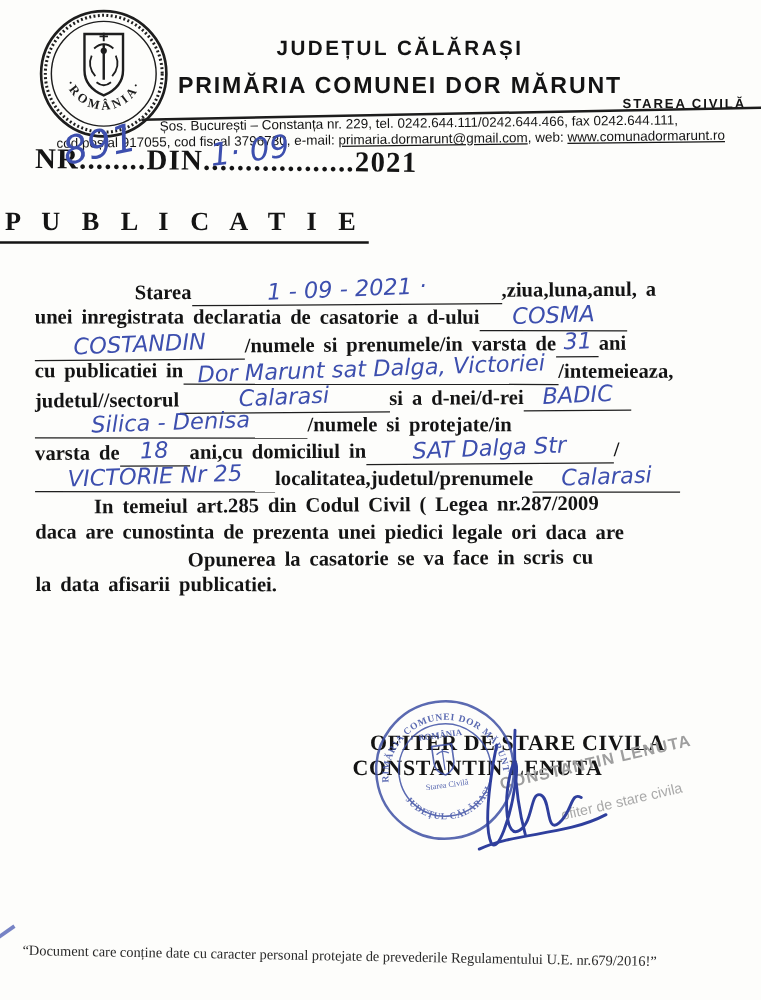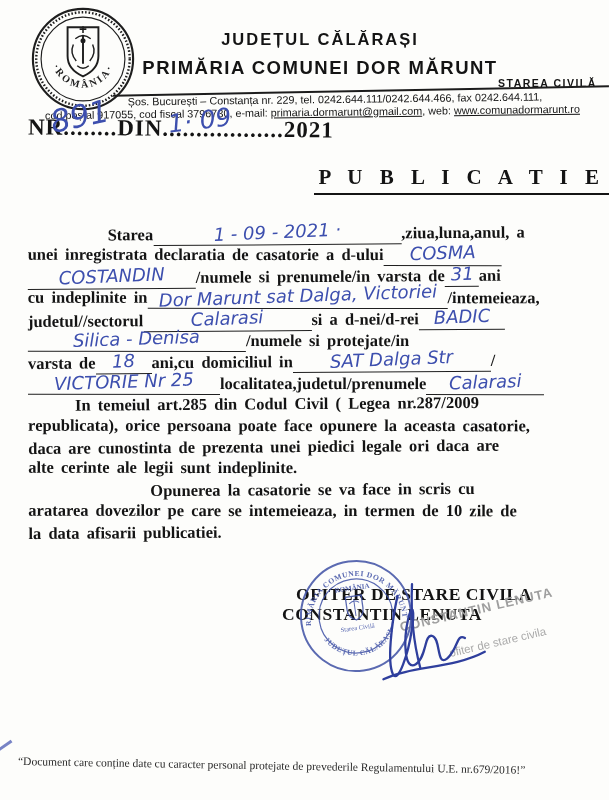--- a/index.html
+++ b/index.html
@@ -23,21 +23,21 @@
   .addr2{position:absolute; left:25px; top:106px; width:575px; text-align:center;
     font-family:"Liberation Sans", sans-serif; font-size:10.8px; transform:rotate(-0.7deg); white-space:nowrap;}
   .addr2 .lnk{text-decoration:underline;}
   .nr-line{position:absolute; left:28px; top:116px; font-weight:bold; font-size:23px;
     letter-spacing:1px; transform:rotate(0.6deg); white-space:nowrap;}
   .hw{font-family:"DejaVu Sans", sans-serif; font-style:italic; font-weight:normal;
     color:var(--ink,#3d4fae);}
   .hw-number{position:absolute; left:50px; top:98px; font-size:31px; transform:rotate(-12deg); z-index:3;}
   .hw-date{position:absolute; left:168px; top:106px; font-size:25px; transform:rotate(-7deg); z-index:3;}
   
-  .title-wrap{position:absolute; left:0; top:165px; width:100%; text-align:right;}
+  .title-wrap{position:absolute; left:0; top:165px; width:100%; text-align:left;}
   .title{display:inline-block; font-weight:bold; font-size:21px; letter-spacing:6px;
     border-bottom:2.5px solid #141414; padding:0 4px 3px 4px;}
   
   .body-block{position:absolute; left:28px; top:222px; width:565px; transform:rotate(-0.15deg);}
   .bodyline{white-space:pre; font-weight:bold; font-size:16.5px; line-height:21.4px; height:21.4px;}
   .bodyline:nth-child(odd){transform:rotate(-0.25deg);}
   .bodyline:nth-child(even){transform:rotate(0.2deg);}
   .typed{word-spacing:3px;}
   .blank{display:inline-block; text-align:center; border-bottom:1.6px solid #1f1f1f; vertical-align:baseline;}
   .blank .hw{display:inline-block; font-size:18px; transform:rotate(-2deg); position:relative; top:-1px; white-space:nowrap;}
@@ -95,31 +95,28 @@
   <div class="hw hw-date">1· 09</div>
 
   <div class="title-wrap">
     <span class="title">P U B L I C A T I E</span>
   </div>
 
   <div class="body-block">
       <div class="bodyline" style="padding-left: 80px;"><span class="typed">Starea</span><span class="blank" style="min-width: 248px;"><span class="hw">1 - 09 - 2021 ·</span></span><span class="typed">,ziua,luna,anul, a</span></div>
       <div class="bodyline"><span class="typed">unei inregistrata declaratia de casatorie a d-ului</span><span class="blank" style="min-width: 118px;"><span class="hw">COSMA</span></span></div>
       <div class="bodyline"><span class="blank" style="min-width: 168px;"><span class="hw">COSTANDIN</span></span><span class="typed">/numele si prenumele/in varsta de</span><span class="blank" style="min-width: 34px;"><span class="hw">31</span></span><span class="typed">ani</span></div>
-      <div class="bodyline"><span class="typed">cu indeplinite in</span><span class="blank" style="min-width: 300px;"><span class="hw">Dor Marunt sat Dalga, Victoriei</span></span><span class="typed">/intemeieaza,</span></div>
+      <div class="bodyline"><span class="typed">cu publicatiei in</span><span class="blank" style="min-width: 300px;"><span class="hw">Dor Marunt sat Dalga, Victoriei</span></span><span class="typed">/intemeieaza,</span></div>
       <div class="bodyline"><span class="typed">judetul//sectorul</span><span class="blank" style="min-width: 168px;"><span class="hw">Calarasi</span></span><span class="typed">si a d-nei/d-rei</span><span class="blank" style="min-width: 86px;"><span class="hw">BADIC</span></span></div>
       <div class="bodyline"><span class="blank" style="min-width: 218px;"><span class="hw">Silica - Denisa</span></span><span class="typed">/numele si protejate/in</span></div>
       <div class="bodyline"><span class="typed">varsta de</span><span class="blank" style="min-width: 56px;"><span class="hw">18</span></span><span class="typed">ani,cu domiciliul in</span><span class="blank" style="min-width: 198px;"><span class="hw">SAT Dalga Str</span></span><span class="typed">/</span></div>
       <div class="bodyline"><span class="blank" style="min-width: 192px;"><span class="hw">VICTORIE Nr 25</span></span><span class="typed">localitatea,judetul/prenumele</span><span class="blank" style="min-width: 118px;"><span class="hw">Calarasi</span></span></div>
       <div class="bodyline" style="padding-left: 47px;"><span class="typed">In temeiul art.285 din Codul Civil ( Legea nr.287/2009</span></div>
-      <div class="bodyline"><span class="typed">republicata), orice persoana poate face opunere la aceasta casatorie,</span></div>
       <div class="bodyline"><span class="typed">daca are cunostinta de prezenta unei piedici legale ori daca are</span></div>
-      <div class="bodyline"><span class="typed">alte cerinte ale legii sunt indeplinite.</span></div>
       <div class="bodyline" style="padding-left: 122px;"><span class="typed">Opunerea la casatorie se va face in scris cu</span></div>
-      <div class="bodyline"><span class="typed">aratarea dovezilor pe care se intemeieaza, in termen de 10 zile de</span></div>
       <div class="bodyline"><span class="typed">la data afisarii publicatiei.</span></div>
     </div>
 
   <div class="sig-role">OFITER DE STARE CIVILA</div>
   <div class="sig-name">CONSTANTIN LENUTA</div>
 
   <div class="ghost-name">CONSTANTIN LENUTA</div>
   <div class="ghost-role">ofiter de stare civila</div>
 
   <svg class="stamp" viewBox="0 0 120 120">

